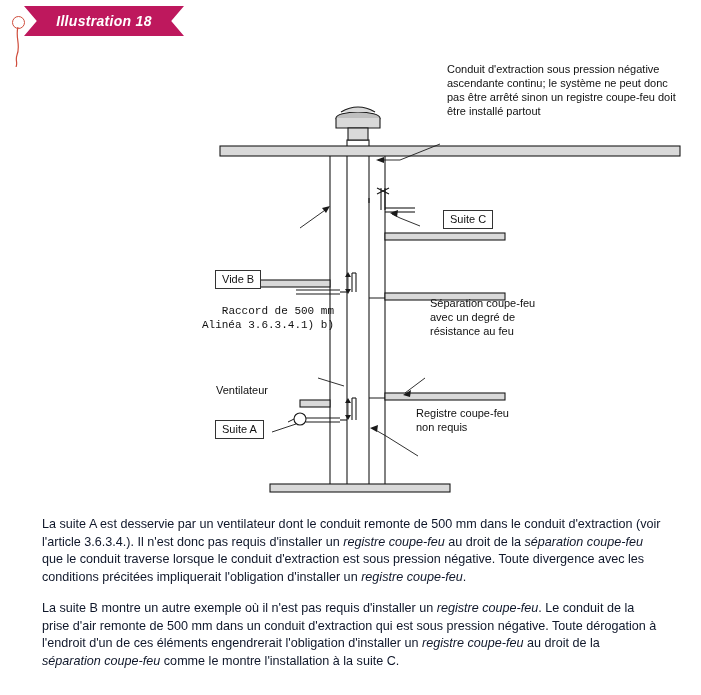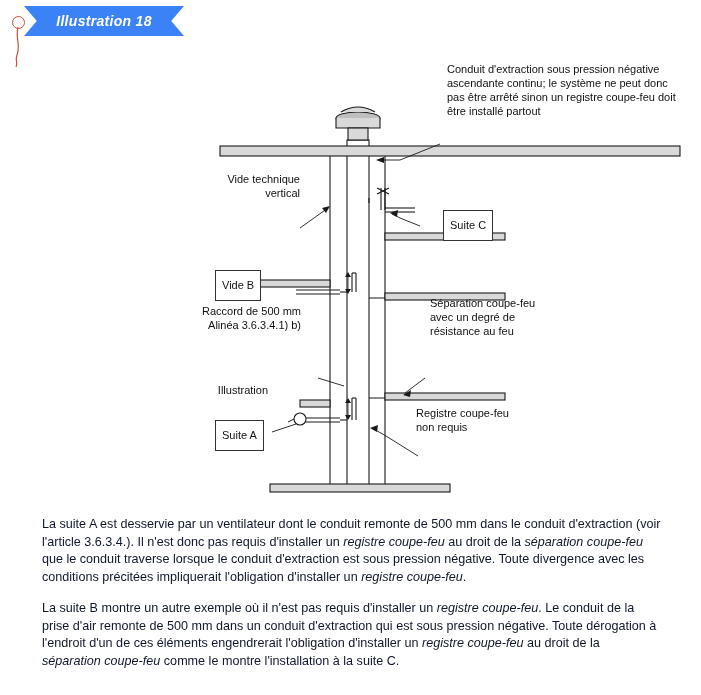--- a/index.html
+++ b/index.html
@@ -23,21 +23,21 @@
     top: 0;
     width: 200px;
     height: 60px;
   }
   .banner {
     position: absolute;
     left: 24px;
     top: 6px;
     width: 160px;
     height: 30px;
-    background: #3b82f6;
+    background: #be185d;
     color: #ffffff;
     font-size: 14px;
     font-weight: bold;
     font-style: italic;
     letter-spacing: .3px;
     display: flex;
     align-items: center;
     justify-content: center;
     clip-path: polygon(0 0, 100% 0, 92% 50%, 100% 100%, 0 100%, 8% 50%);
   }
@@ -74,21 +74,21 @@
     font-size: 11px;
     line-height: 14px;
     color: #111;
     white-space: pre-line;
   }
   .lbl.alignright { text-align: right; }
   .suite {
     position: absolute;
     font-size: 11px;
     line-height: 13px;
-    padding: 8px 6px;
+    padding: 2px 6px;
     border: 1px solid #333;
     background: #fff;
     color: #111;
   }
 
   
   .body-text {
     position: absolute;
     left: 42px;
     top: 516px;
@@ -195,36 +195,34 @@
       <path d="M418,408 L386,388 L372,380" stroke="#1a1a1a" stroke-width="0.9"></path>
       <path d="M378,377 L370,380 L377,384" fill="#1a1a1a" stroke="none"></path>
     </g>
   </svg>
 
   <div class="lbl" style="left:447px; top:14px; width:235px;">Conduit d'extraction sous pression négative
 ascendante continu; le système ne peut donc
 pas être arrêté sinon un registre coupe-feu doit
 être installé partout</div>
 
-  <div class="lbl alignright" style="left:196px; top:124px; width:104px;">Vide technique
-vertical</div>
 
 
   <div class="suite" style="left:443px; top:162px;">Suite C</div>
 
   <div class="suite" style="left:215px; top:222px;">Vide B</div>
 
-  <div class="lbl alignright" style="left:161px; top:256px; width:140px;">Raccord de 500 mm
+  <div class="lbl alignright" style="left:194px; top:256px; width:140px;font-family:Liberation Mono, monospace;">Raccord de 500 mm
 Alinéa 3.6.3.4.1) b)</div>
 
   <div class="lbl" style="left:430px; top:248px; width:160px;">Séparation coupe-feu
 avec un degré de
 résistance au feu</div>
 
-  <div class="lbl alignright" style="left:196px; top:335px; width:72px;">Illustration</div>
+  <div class="lbl alignright" style="left:196px; top:335px; width:72px;">Ventilateur</div>
 
   <div class="suite" style="left:215px; top:372px;">Suite A</div>
 
   <div class="lbl" style="left:416px; top:358px; width:170px;">Registre coupe-feu
 non requis</div>
 </div>
 
 <div class="body-text">
   <p><span>La suite A est desservie par un ventilateur dont le conduit remonte de 500 mm dans le conduit d'extraction (voir l'article 3.6.3.4.). Il n'est donc pas requis d'installer un </span><em>registre coupe-feu</em><span> au droit de la </span><em>séparation coupe-feu</em><span> que le conduit traverse lorsque le conduit d'extraction est sous pression négative. Toute divergence avec les conditions précitées impliquerait l'obligation d'installer un </span><em>registre coupe-feu</em><span>.</span></p>
   <p><span>La suite B montre un autre exemple où il n'est pas requis d'installer un </span><em>registre coupe-feu</em><span>. Le conduit de la prise d'air remonte de 500 mm dans un conduit d'extraction qui est sous pression négative. Toute dérogation à l'endroit d'un de ces éléments engendrerait l'obligation d'installer un </span><em>registre coupe-feu</em><span> au droit de la </span><em>séparation coupe-feu</em><span> comme le montre l'installation à la suite C.</span></p>

